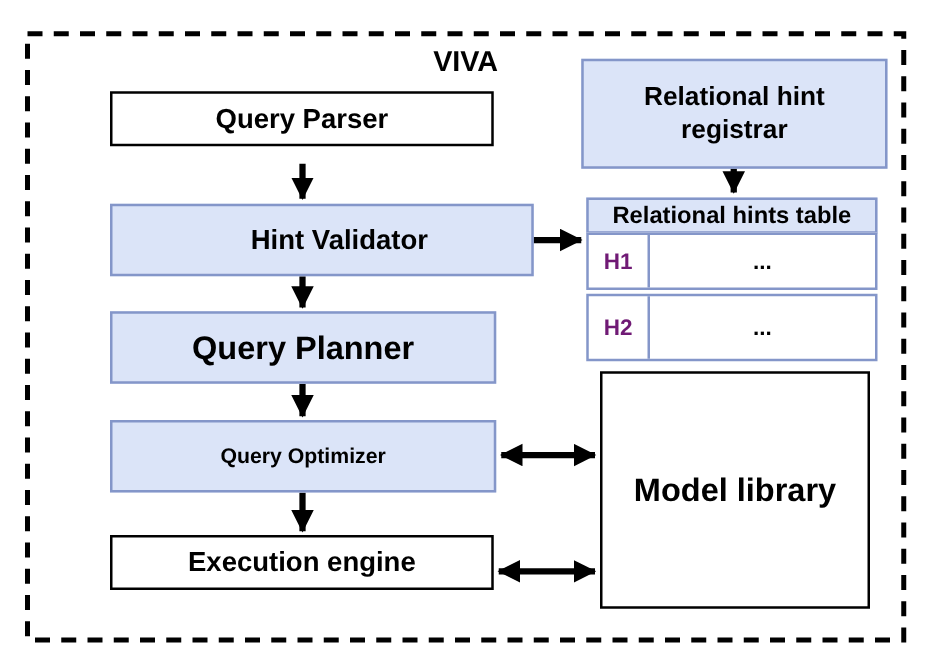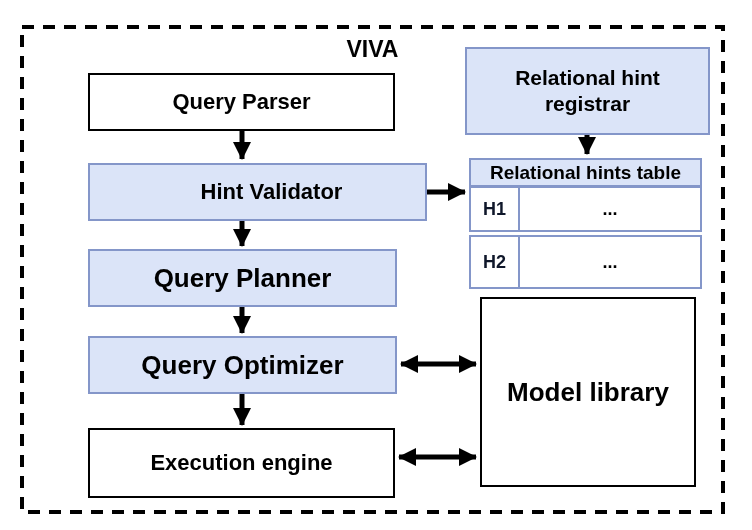--- a/index.html
+++ b/index.html
@@ -14,25 +14,25 @@
     font-weight:bold; color:#000; text-align:center;
   }
   .white-box { background:#ffffff; border:2px solid #000000; }
   .blue-box  { background:#dbe4f8; border:2px solid #8496c9; }
 
   #diagram-title {
     position:absolute; left:22px; top:36px; width:701px;
     text-align:center; font-weight:bold; font-size:23px; color:#000;
   }
 
-  #box-query-parser     { left:88px; top:73px;  width:307px; height:58px; font-size:22px; }
+  #box-query-parser     { left:88px; top:73px;  width:307px; height:44px; font-size:22px; }
   #box-hint-validator   { left:88px; top:163px; width:339px; height:58px; font-size:22px;padding-left:28px; }
   #box-query-planner    { left:88px; top:249px; width:309px; height:58px; font-size:26px; }
-  #box-query-optimizer  { left:88px; top:336px; width:309px; height:58px; font-size:26px; }
-  #box-execution-engine { left:88px; top:428px; width:307px; height:70px; font-size:22px; }
+  #box-query-optimizer  { left:88px; top:336px; width:309px; height:58px; font-size:17px; }
+  #box-execution-engine { left:88px; top:428px; width:307px; height:44px; font-size:22px; }
 
   #box-registrar {
     left:465px; top:47px; width:245px; height:88px;
     font-size:21px; line-height:1.25; padding:0 12px;
   }
   #box-model-library { left:480px; top:297px; width:216px; height:190px; font-size:26px; }
 
   #table-title {
     left:469px; top:158px; width:233px; height:29px;
     font-size:19px; white-space:nowrap; overflow:visible;
@@ -40,21 +40,21 @@
   .table-row {
     position:absolute; left:469px; width:233px; height:46px;
     box-sizing:border-box; background:#ffffff; border:2px solid #8496c9;
     display:flex;
   }
   #table-row-0 { top:186px; }
   #table-row-1 { top:235px; height:54px; }
   .hint-id-cell {
     width:49px; box-sizing:border-box; border-right:2px solid #8496c9;
     display:flex; align-items:center; justify-content:center;
-    font-weight:bold; font-size:18px; color:#0f172a;
+    font-weight:bold; font-size:18px; color:#701a75;
   }
   .hint-value-cell {
     flex:1; display:flex; align-items:center; justify-content:center;
     font-weight:bold; font-size:18px; color:#000;
   }
 </style>
 </head>
 <body>
 
 <div id="stage">

